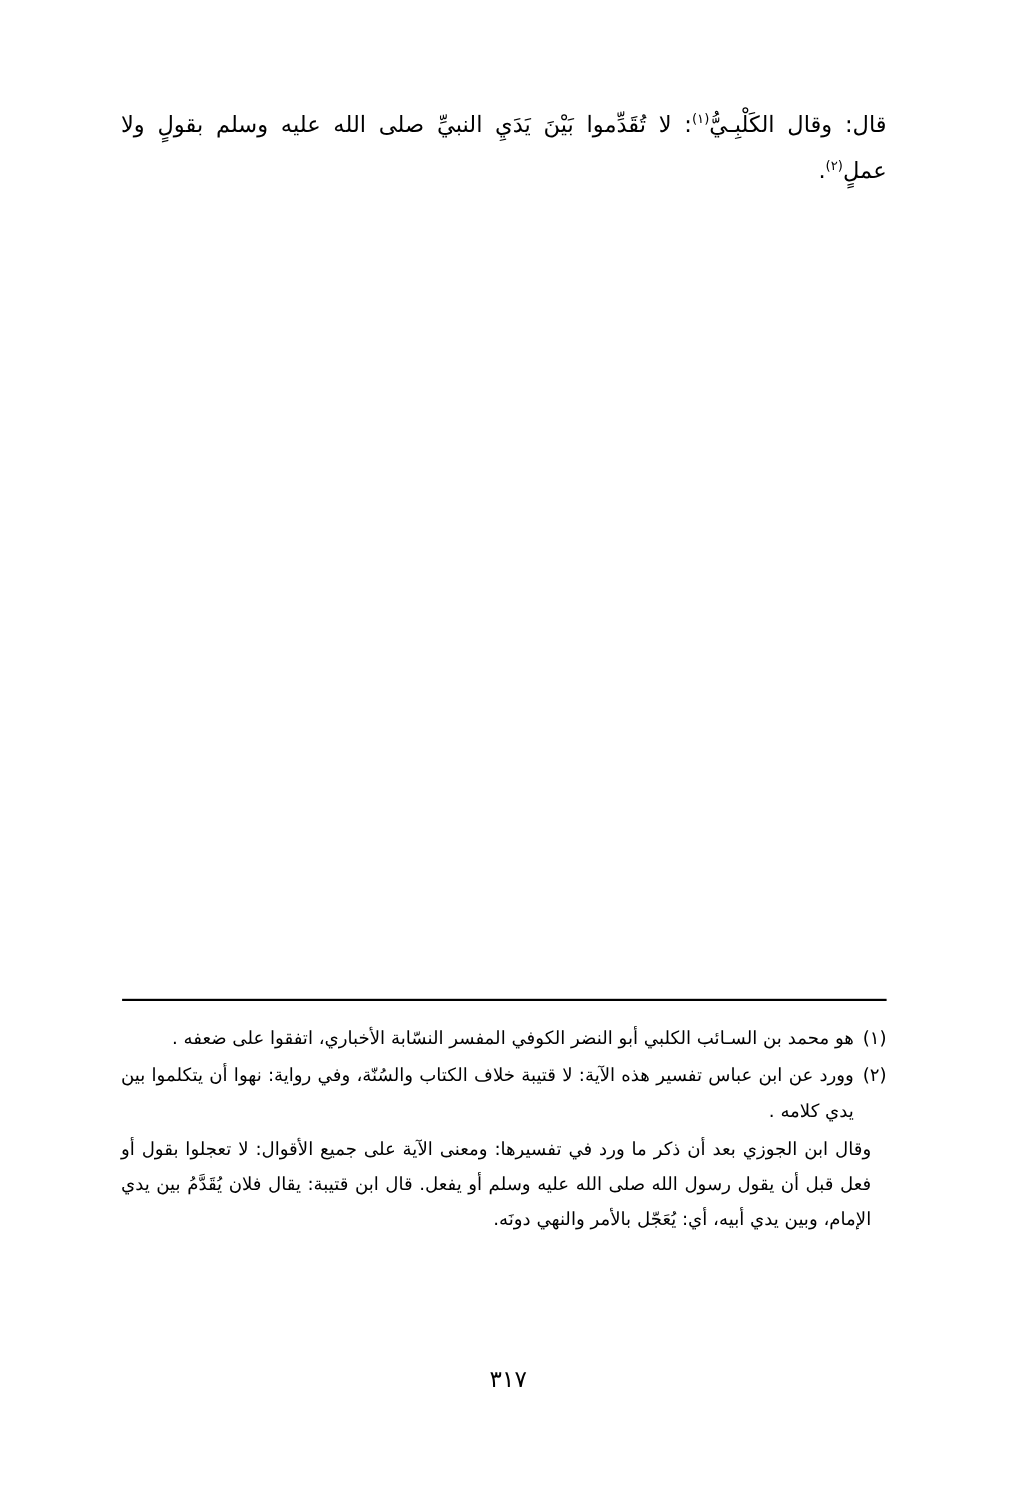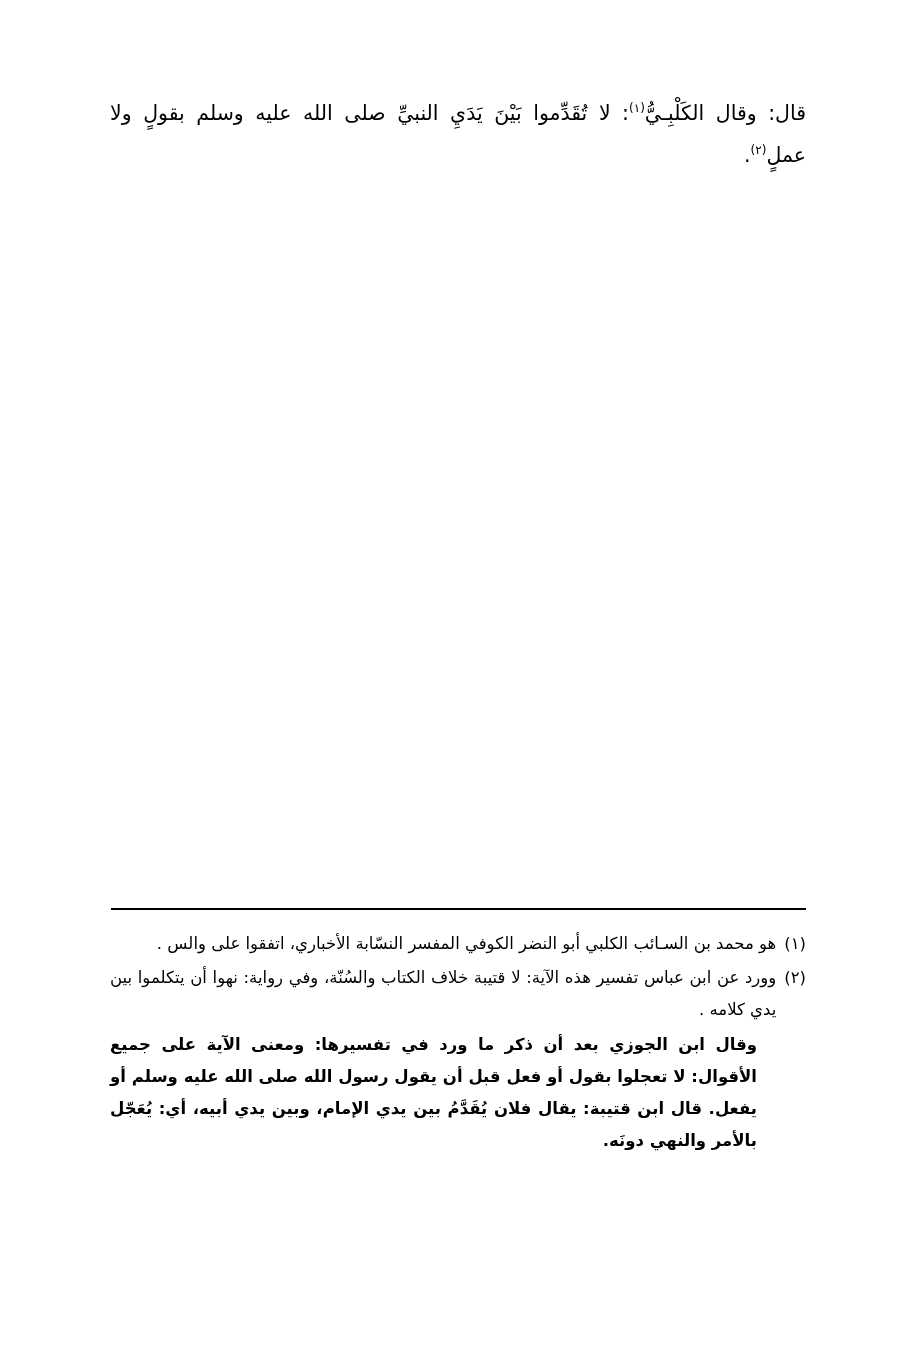--- a/index.html
+++ b/index.html
@@ -74,23 +74,22 @@
   .fn-text {
     flex: 1 1 auto;
     text-align: justify;
     text-justify: inter-word;
   }
   .fn-cont {
     font-size: 16.5px;
     line-height: 1.95;
     text-align: justify;
     text-justify: inter-word;
-    margin-right: 49px;
+    margin-right: 14px;
     margin-left: 0;
-    font-weight: bold;
   }
   .page-number {
     position: absolute;
     top: 1242px;
     left: 0;
     right: 0;
     text-align: center;
     font-size: 21px;
     letter-spacing: 1px;
   }
@@ -108,26 +107,27 @@
 
 
   </div>
 
   <div class="footnote-rule"></div>
 
   <div class="footnotes">
 
     <div class="fn">
       <span class="fn-marker">(١)</span>
-      <span class="fn-text">هو محمد بن السـائب الكلبي أبو النضر الكوفي المفسر النسّابة الأخباري، اتفقوا على والس .</span>
+      <span class="fn-text">هو محمد بن السـائب الكلبي أبو النضر الكوفي المفسر النسّابة الأخباري، اتفقوا على ضعفه .</span>
     </div>
 
     <div class="fn">
       <span class="fn-marker">(٢)</span>
       <span class="fn-text">وورد عن ابن عباس تفسير هذه الآية: لا قتيبة خلاف الكتاب والسُنّة، وفي رواية: نهوا أن يتكلموا بين يدي كلامه .</span>
     </div>
 
     <div class="fn-cont">وقال ابن الجوزي بعد أن ذكر ما ورد في تفسيرها: ومعنى الآية على جميع الأقوال: لا تعجلوا بقول أو فعل قبل أن يقول رسول الله صلى الله عليه وسلم أو يفعل.  قال ابن قتيبة: يقال فلان يُقَدَّمُ بين يدي الإمام، وبين يدي أبيه، أي: يُعَجّل بالأمر والنهي دونَه.</div>
 
   </div>
 
+  <div class="page-number">٣١٧</div>
 
 </div>
 
 </body></html>

